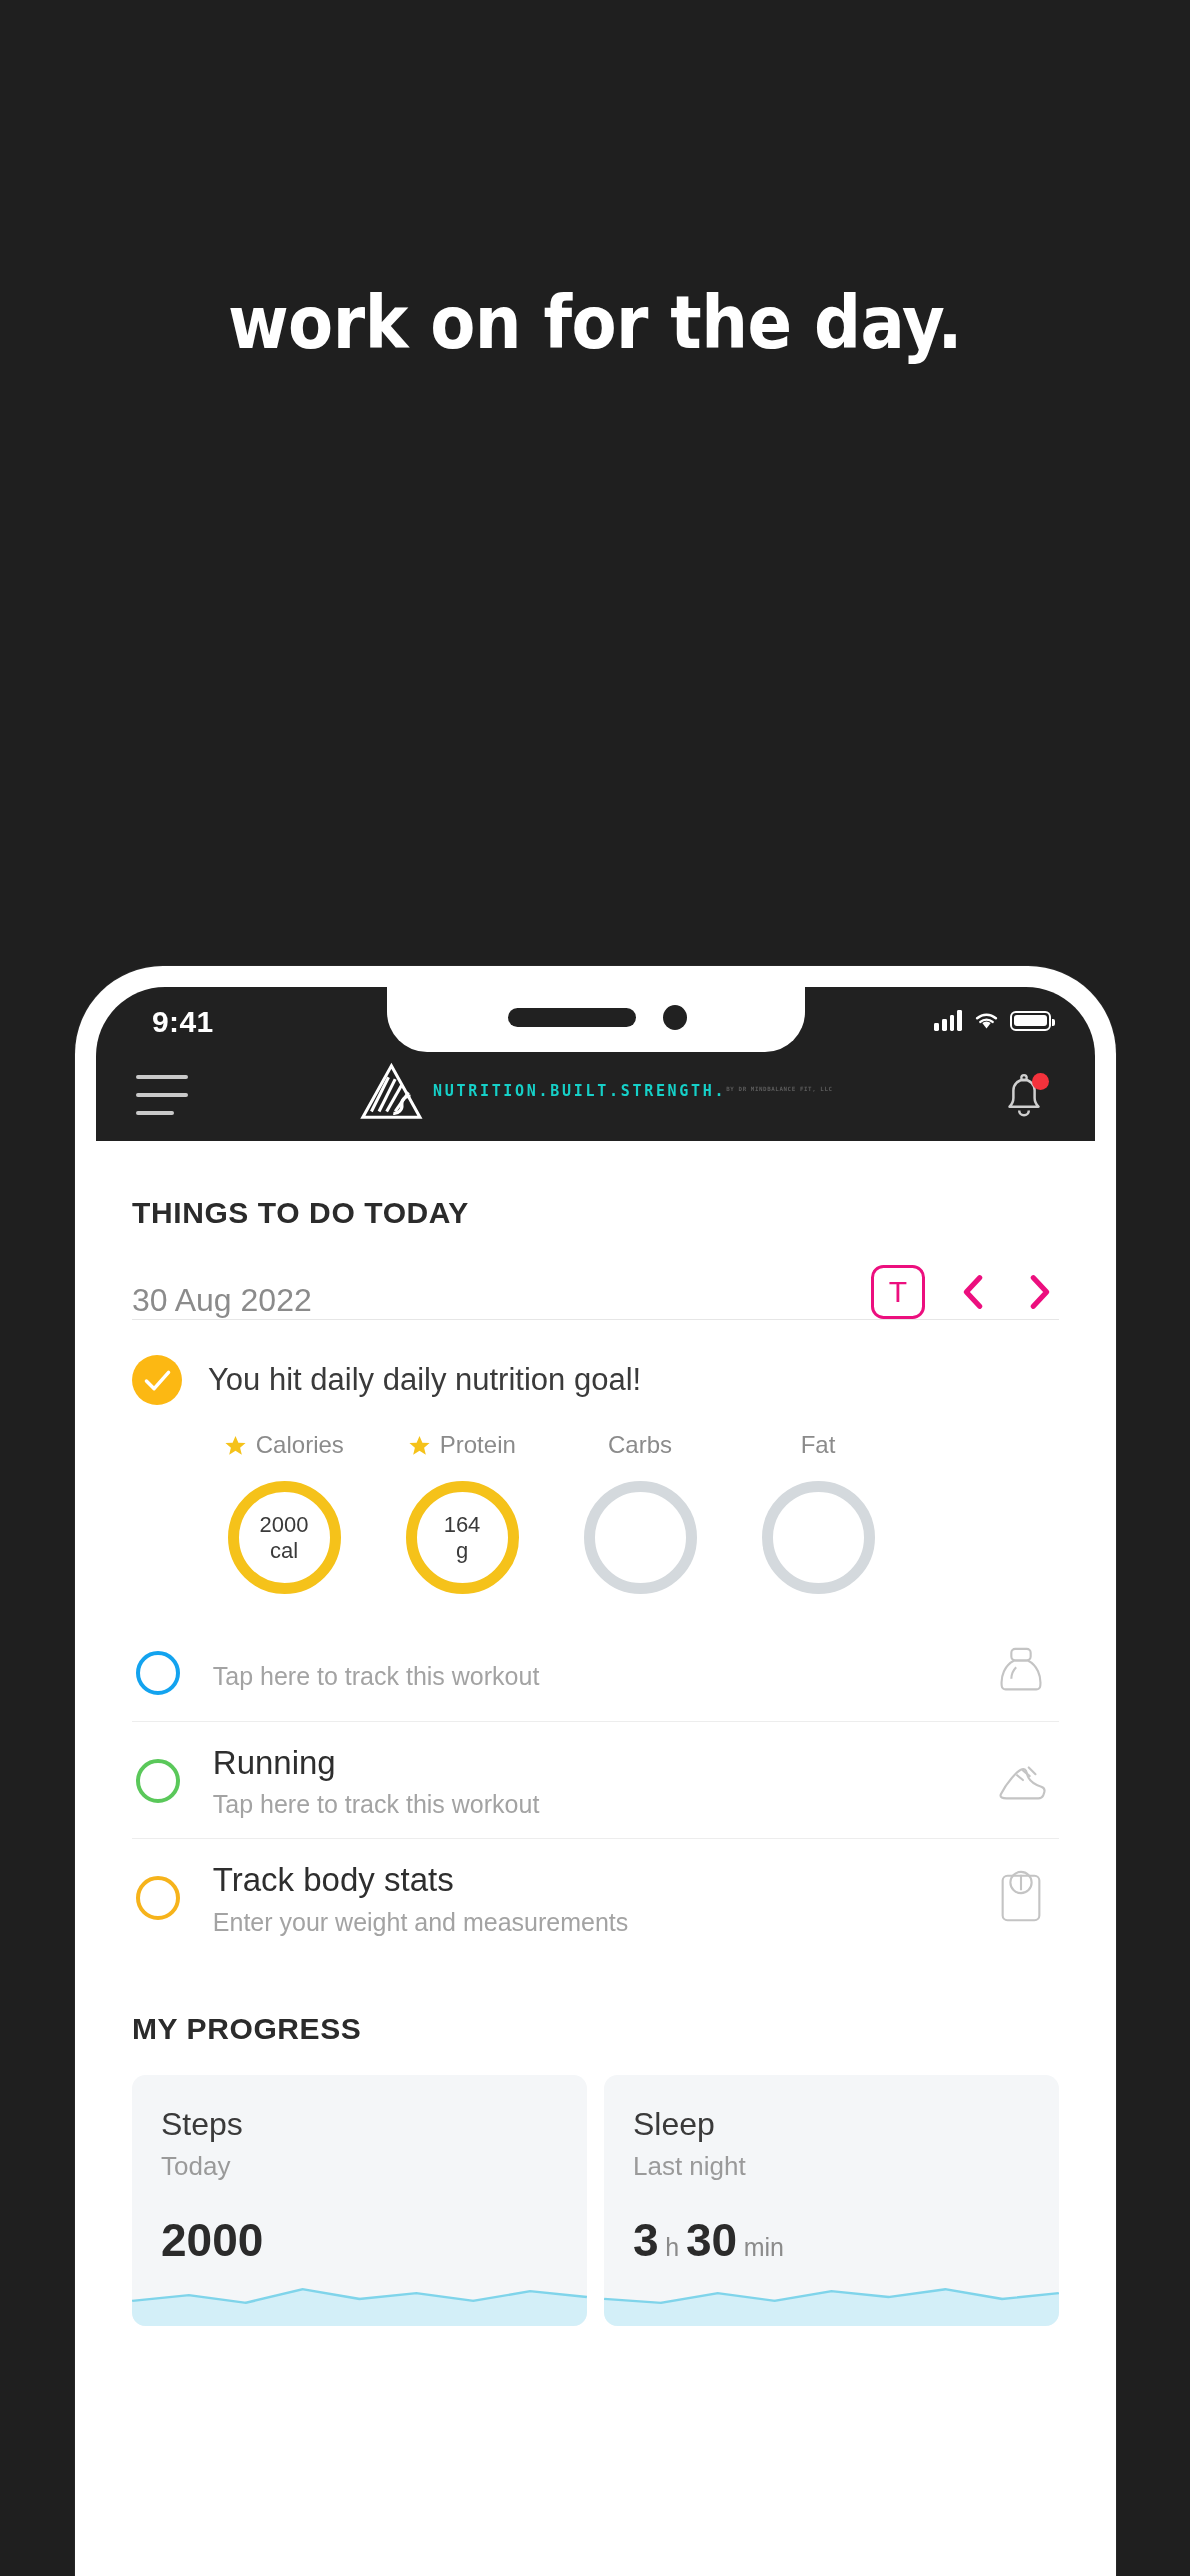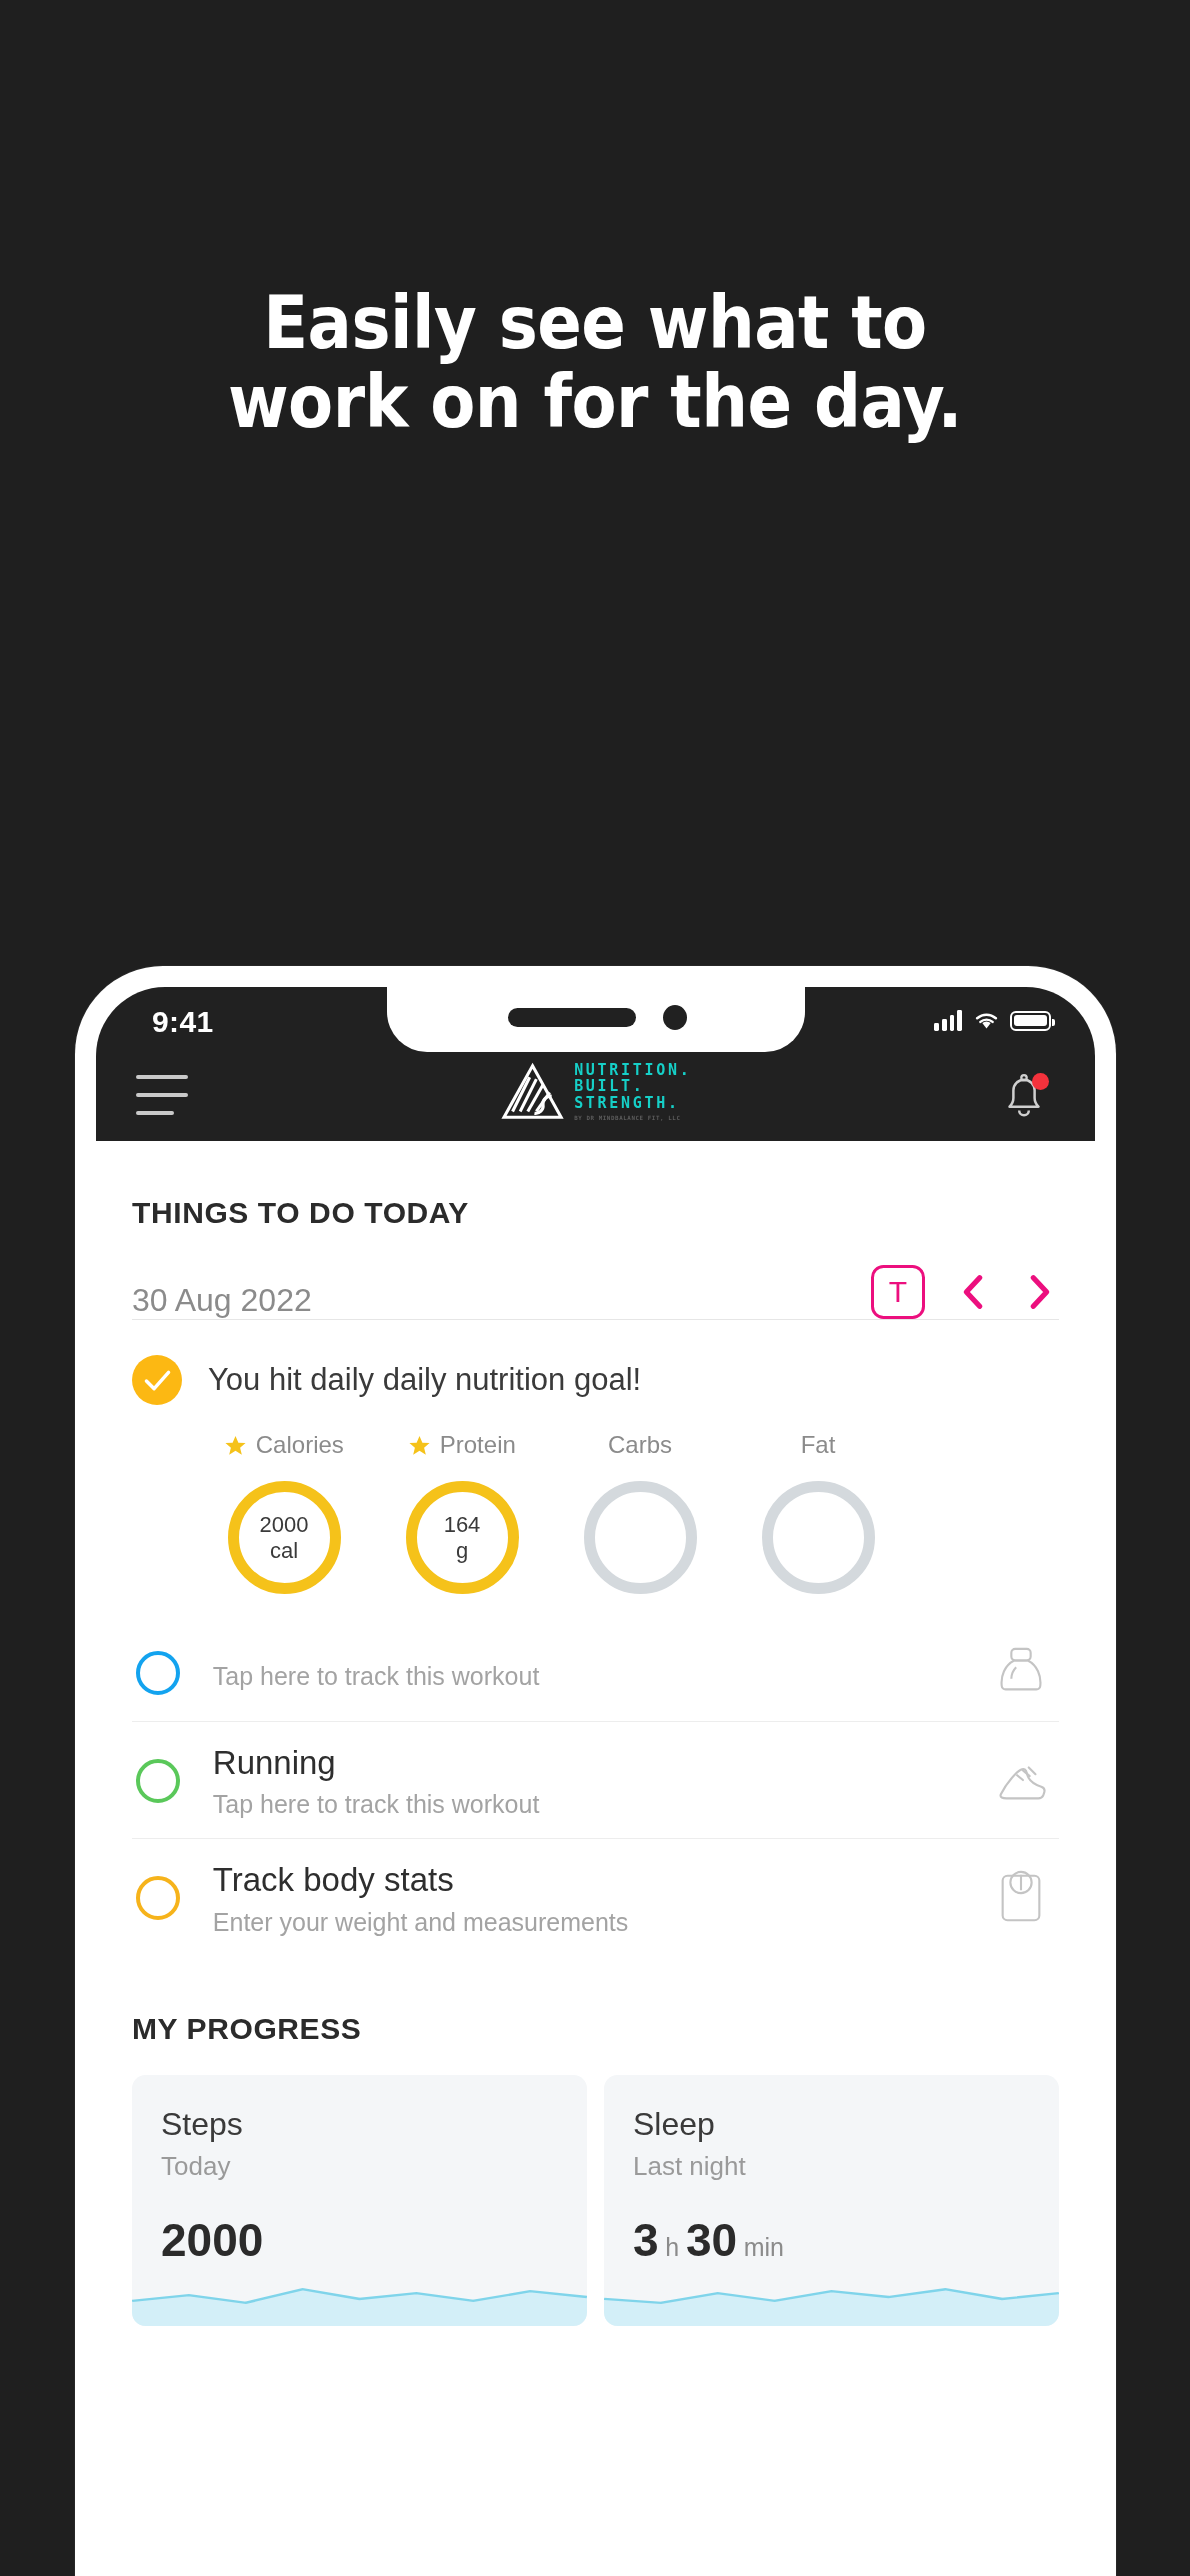--- a/index.html
+++ b/index.html
@@ -139,21 +139,21 @@
   .hamburger span:nth-child(3){width:38px;}
 
   .brand {
     position:absolute;
     left:50%; transform:translateX(-50%);
     top:9.6px;
     display:flex; align-items:center; gap:9.6px;
   }
   .brand-mark { width:65px; height:59px; }
   .brand-words {
-    display:flex; flex-direction:column;
+    display:flex; flex-direction:row;
     line-height:1.12;
   }
   .brand-words span {
     color:#16d0c8;
     font-family:"DejaVu Sans Mono","Liberation Mono", monospace;
     font-size:15px;
     font-weight:700;
     letter-spacing:2.7px;
   }
   .brand-sub {
@@ -299,21 +299,20 @@
   }
   .card-value .unit {
     font-size:25px; font-weight:400; color:#8b8b8b;
   }
   .card-spark { position:absolute; left:0; bottom:0; width:100%; height:58px; }
 </style>
 </head>
 <body>
 
 <div class="headline">
-  <span class="headline-line">Easily see what to</span>
   <span class="headline-line">work on for the day.</span>
 </div>
 
 <div class="phone">
   <div class="phone-shell"></div>
   <div class="phone-screen">
 
     <div class="app-top"></div>
 
     <div class="notch">

